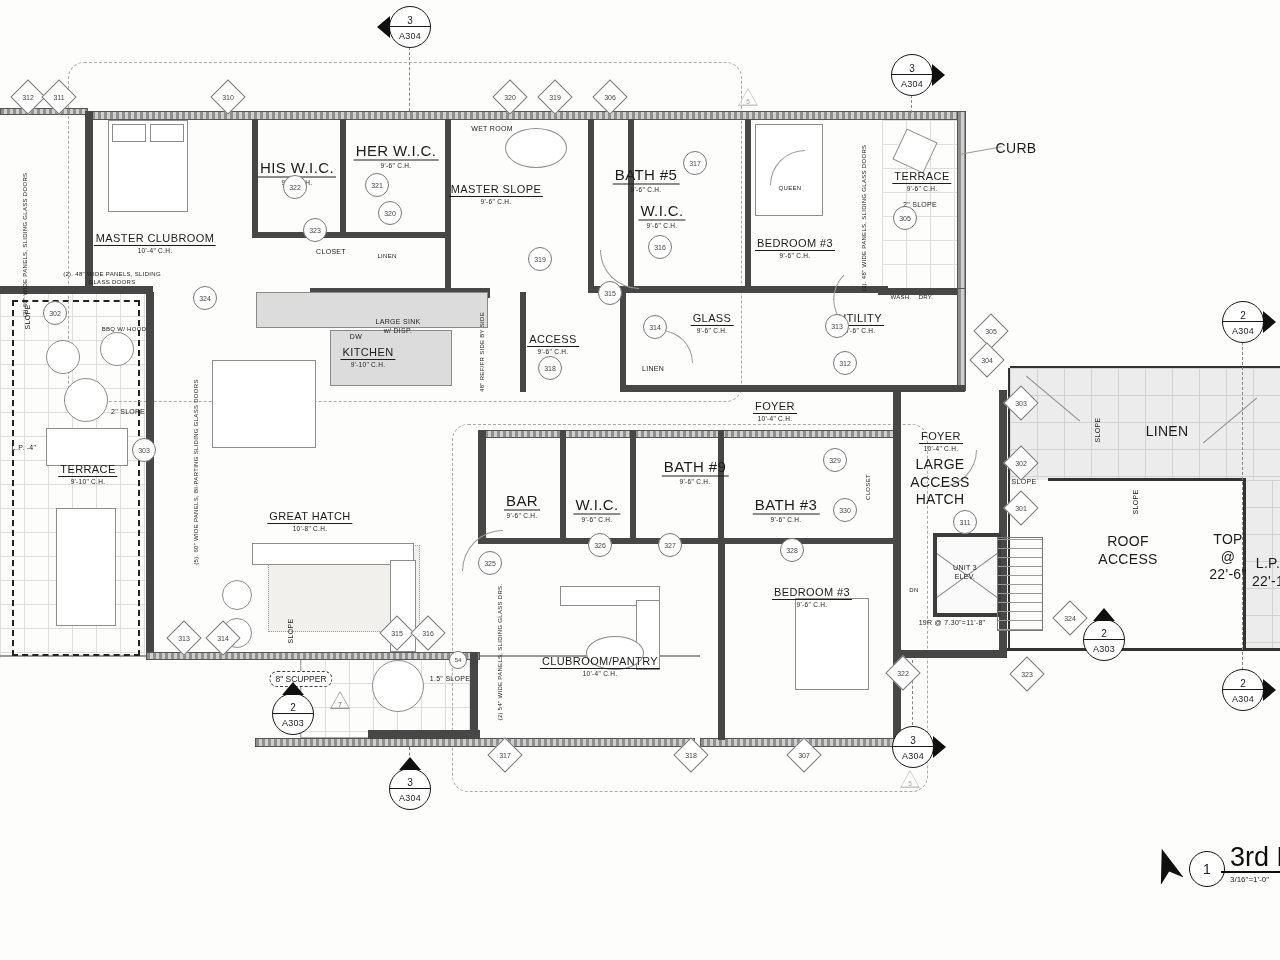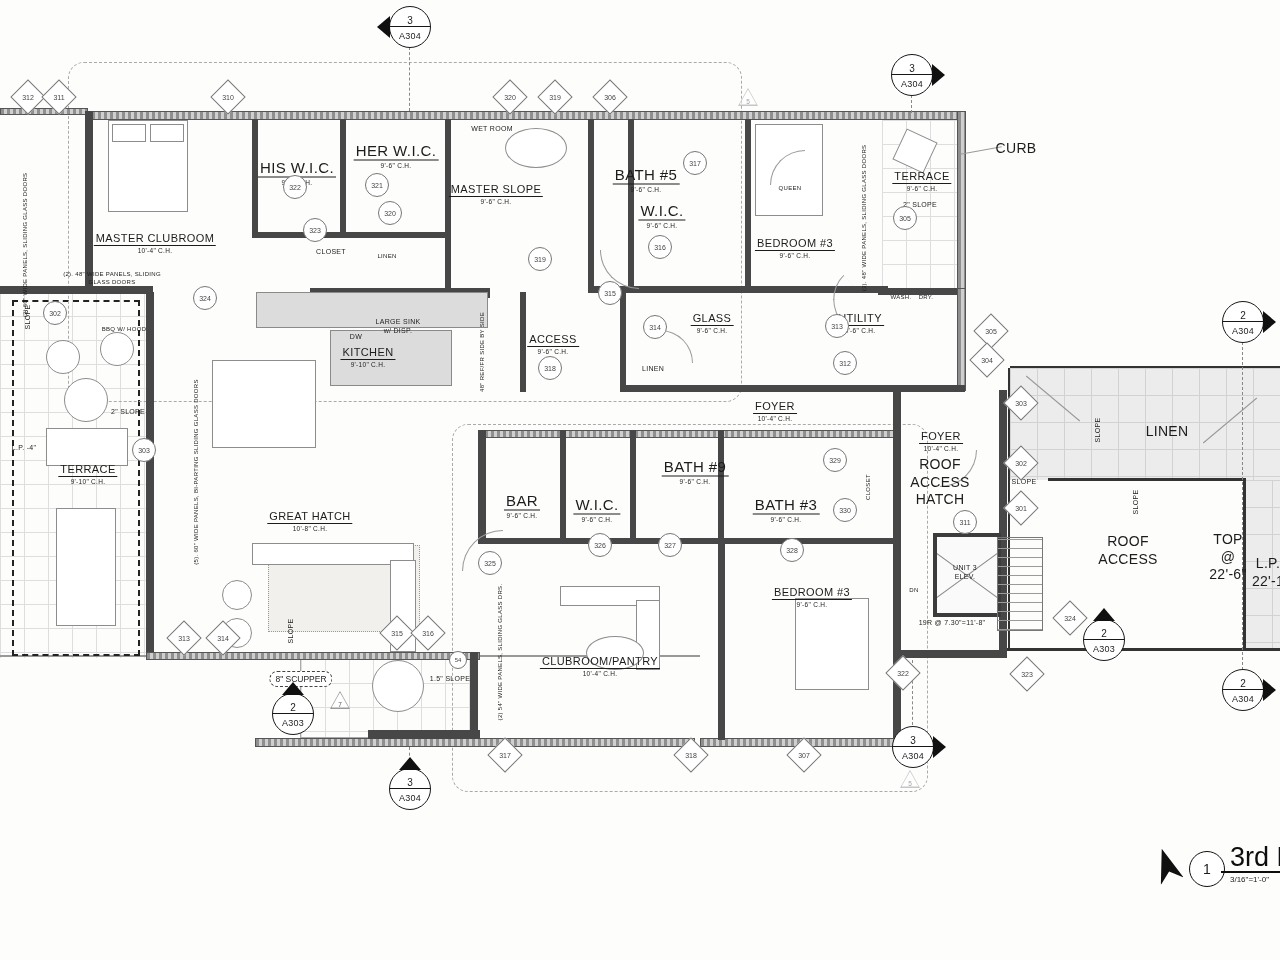--- a/index.html
+++ b/index.html
@@ -272,21 +272,21 @@
   <div class="lbl note t7" style="left:450px;top:678px;">1.5" SLOPE</div>
   <div class="lbl cloudbox" style="left:301px;top:679px;">8" SCUPPER</div>
   <div class="lbl note t7 wrap" style="left:24px;top:448px;width:26px;white-space:normal;">L.P. -4"</div>
   <div class="lbl note t7 vert" style="left:1097px;top:430px;">SLOPE</div>
   <div class="lbl note t7" style="left:1024px;top:481px;">SLOPE</div>
   <div class="lbl note t7 vert" style="left:1135px;top:502px;">SLOPE</div>
   <div class="lbl note" style="left:1167px;top:431px;">LINEN</div>
   <div class="lbl note wrap" style="left:1128px;top:550px;width:62px;white-space:normal;">ROOF ACCESS</div>
   <div class="lbl note wrap" style="left:1228px;top:557px;width:46px;white-space:normal;">TOP @ 22'-6"</div>
   <div class="lbl note wrap" style="left:1268px;top:572px;width:34px;white-space:normal;">L.P. 22'-1</div>
-  <div class="lbl note wrap" style="left:940px;top:482px;width:62px;white-space:normal;">ROOF ACCESS HATCH</div>
+  <div class="lbl note wrap" style="left:940px;top:482px;width:62px;white-space:normal;">LARGE ACCESS HATCH</div>
   <div class="lbl note t7 wrap" style="left:965px;top:573px;width:42px;white-space:normal;">UNIT 3 ELEV.</div>
   <div class="lbl note t6" style="left:914px;top:590px;">DN</div>
   <div class="lbl note t7" style="left:952px;top:622px;">19R @ 7.30"=11'-8"</div>
   <div class="lbl note t6 vert" style="left:868px;top:487px;">CLOSET</div>
 
   <div class="dia" style="left:28px;top:97px;">
       <span>312</span>
     </div>
   <div class="dia" style="left:59px;top:97px;">
       <span>311</span>

